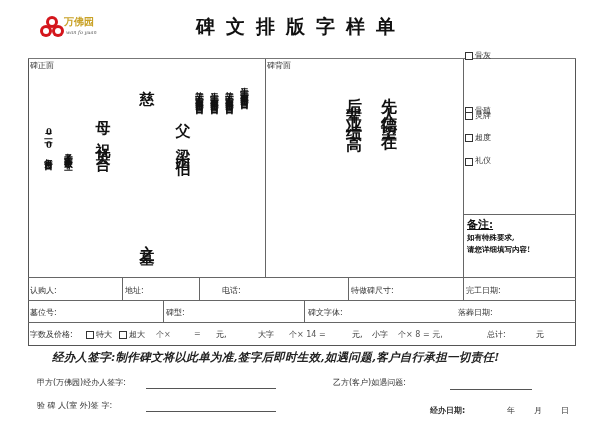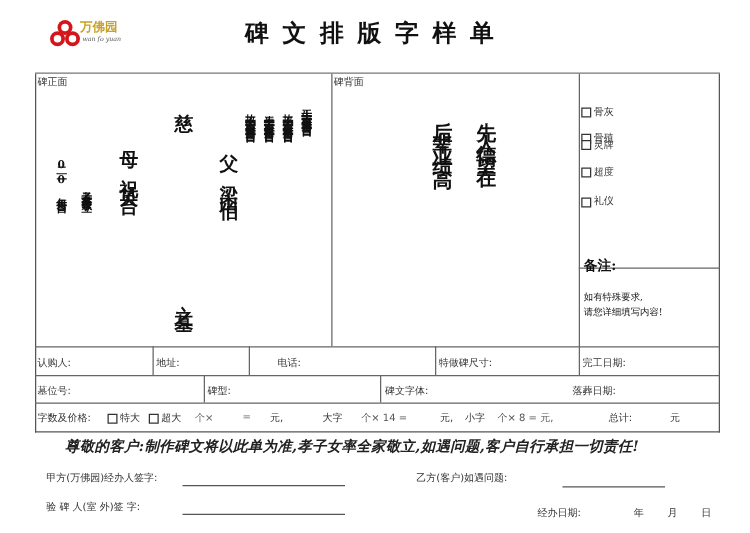--- a/index.html
+++ b/index.html
@@ -24,22 +24,22 @@
   .cell-label { position: absolute; font-size: 8px; color: #333; white-space: nowrap; font-family: "DejaVu Sans", sans-serif; }
 
   .vtext { position: absolute; writing-mode: vertical-rl; text-orientation: upright; font-family: "DejaVu Serif", serif; font-weight: bold; color: #111; white-space: nowrap; }
   .big { font-size: 15px; line-height: 15px; letter-spacing: 7px; }
   .small { font-size: 8.5px; line-height: 9px; letter-spacing: 1.2px; }
   .med { font-size: 16px; letter-spacing: 9px; }
 
   .chk { position: absolute; font-size: 8px; color: #333; white-space: nowrap; display: flex; align-items: center; }
   .box { display: inline-block; width: 8px; height: 8px; border: 1px solid #333; margin-right: 2px; background: #fff; }
 
-  .note-title { position: absolute; left: 467px; top: 205px; font-size: 11px; font-weight: bold; font-family: "DejaVu Serif", serif; color: #111; }
-  .note-line { position: absolute; left: 467px; font-size: 7.5px; font-weight: normal; font-family: "DejaVu Serif", serif; color: #111; white-space: nowrap; }
+  .note-title { position: absolute; left: 467px; top: 217px; font-size: 11px; font-weight: bold; font-family: "DejaVu Serif", serif; color: #111; text-decoration: underline; }
+  .note-line { position: absolute; left: 467px; font-size: 7.5px; font-weight: bold; font-family: "DejaVu Serif", serif; color: #111; white-space: nowrap; }
 
   .row-text { position: absolute; font-size: 8px; color: #333; white-space: nowrap; }
 
   .notice { position: absolute; left: 52px; top: 350px; font-size: 11.5px; font-weight: bold; font-style: italic; font-family: "DejaVu Serif", serif; color: #222; white-space: nowrap; letter-spacing: 0.3px; }
 
   .sig-label { position: absolute; font-size: 8px; color: #333; white-space: nowrap; }
   .sig-line { position: absolute; height: 1px; background: #555; }
 </style>
 </head>
 <body>
@@ -87,21 +87,21 @@
 <div class="vtext small" style="left:225px; top:85px;">故于吉吉吉吉年吉吉月吉吉日</div>
 <div class="vtext small" style="left:240px; top:80px;">生于吉吉吉吉年吉吉月吉吉日</div>
 
 <div class="vtext small" style="left:64px; top:146px;">孝子女率全家敬立</div>
 <div class="vtext small" style="left:44px; top:126px;">二0一0年吉月吉日</div>
 
 <div class="cell-label" style="left:267px; top:60px;">碑背面</div>
 <div class="vtext med" style="left:378px; top:85px;">先人德望在</div>
 <div class="vtext med" style="left:343px; top:85px;">后辈业绩高</div>
 
-<div class="chk" style="left:465px; top:84px;">
+<div class="chk" style="left:465px; top:50px;">
     <span class="box"></span>
     <span>骨灰</span>
   </div>
 <div class="chk" style="left:465px; top:88px;margin-top:17px;">
     <span class="box"></span>
     <span>骨殖</span>
   </div>
 <div class="chk" style="left:465px; top:110px;text-align:right;">
     <span class="box"></span>
     <span>灵牌</span>
@@ -143,26 +143,26 @@
 <div class="row-text" style="left:194px; top:329px; color:#666;">=</div>
 <div class="row-text" style="left:216px; top:329px;">元,</div>
 <div class="row-text" style="left:258px; top:329px;">大字</div>
 <div class="row-text" style="left:289px; top:329px; color:#555;">个× 14  =</div>
 <div class="row-text" style="left:352px; top:329px;">元,</div>
 <div class="row-text" style="left:372px; top:329px;">小字</div>
 <div class="row-text" style="left:398px; top:329px; color:#555;">个× 8 = 元,</div>
 <div class="row-text" style="left:487px; top:329px;">总计:</div>
 <div class="row-text" style="left:536px; top:329px;">元</div>
 
-<div class="notice">尊敬的客户:制作碑文将以此单为准,孝子女率全家敬立,如遇问题,客户自行承担一切责任!</div>
+<div class="notice">经办人签字:制作碑文将以此单为准,签字后即时生效,如遇问题,客户自行承担一切责任!</div>
 
 <div class="sig-label" style="left:37px; top:377px;">甲方(万佛园)经办人签字:</div>
 <div class="sig-line" style="left:146px; top:388px; width:130px;"></div>
 <div class="sig-label" style="left:333px; top:377px;">乙方(客户)如遇问题:</div>
 <div class="sig-line" style="left:450px; top:389px; width:82px;"></div>
 
 <div class="sig-label" style="left:37px; top:400px;">验 碑 人(室 外)签  字:</div>
 <div class="sig-line" style="left:146px; top:411px; width:130px;"></div>
 
-<div class="sig-label" style="left:430px; top:405px;">经办日期:</div>
+<div class="sig-label" style="left:430px; top:405px;font-weight:bold;">经办日期:</div>
 <div class="sig-label" style="left:507px; top:405px;">年</div>
 <div class="sig-label" style="left:534px; top:405px;">月</div>
 <div class="sig-label" style="left:561px; top:405px;">日</div>
 
 </body></html>

